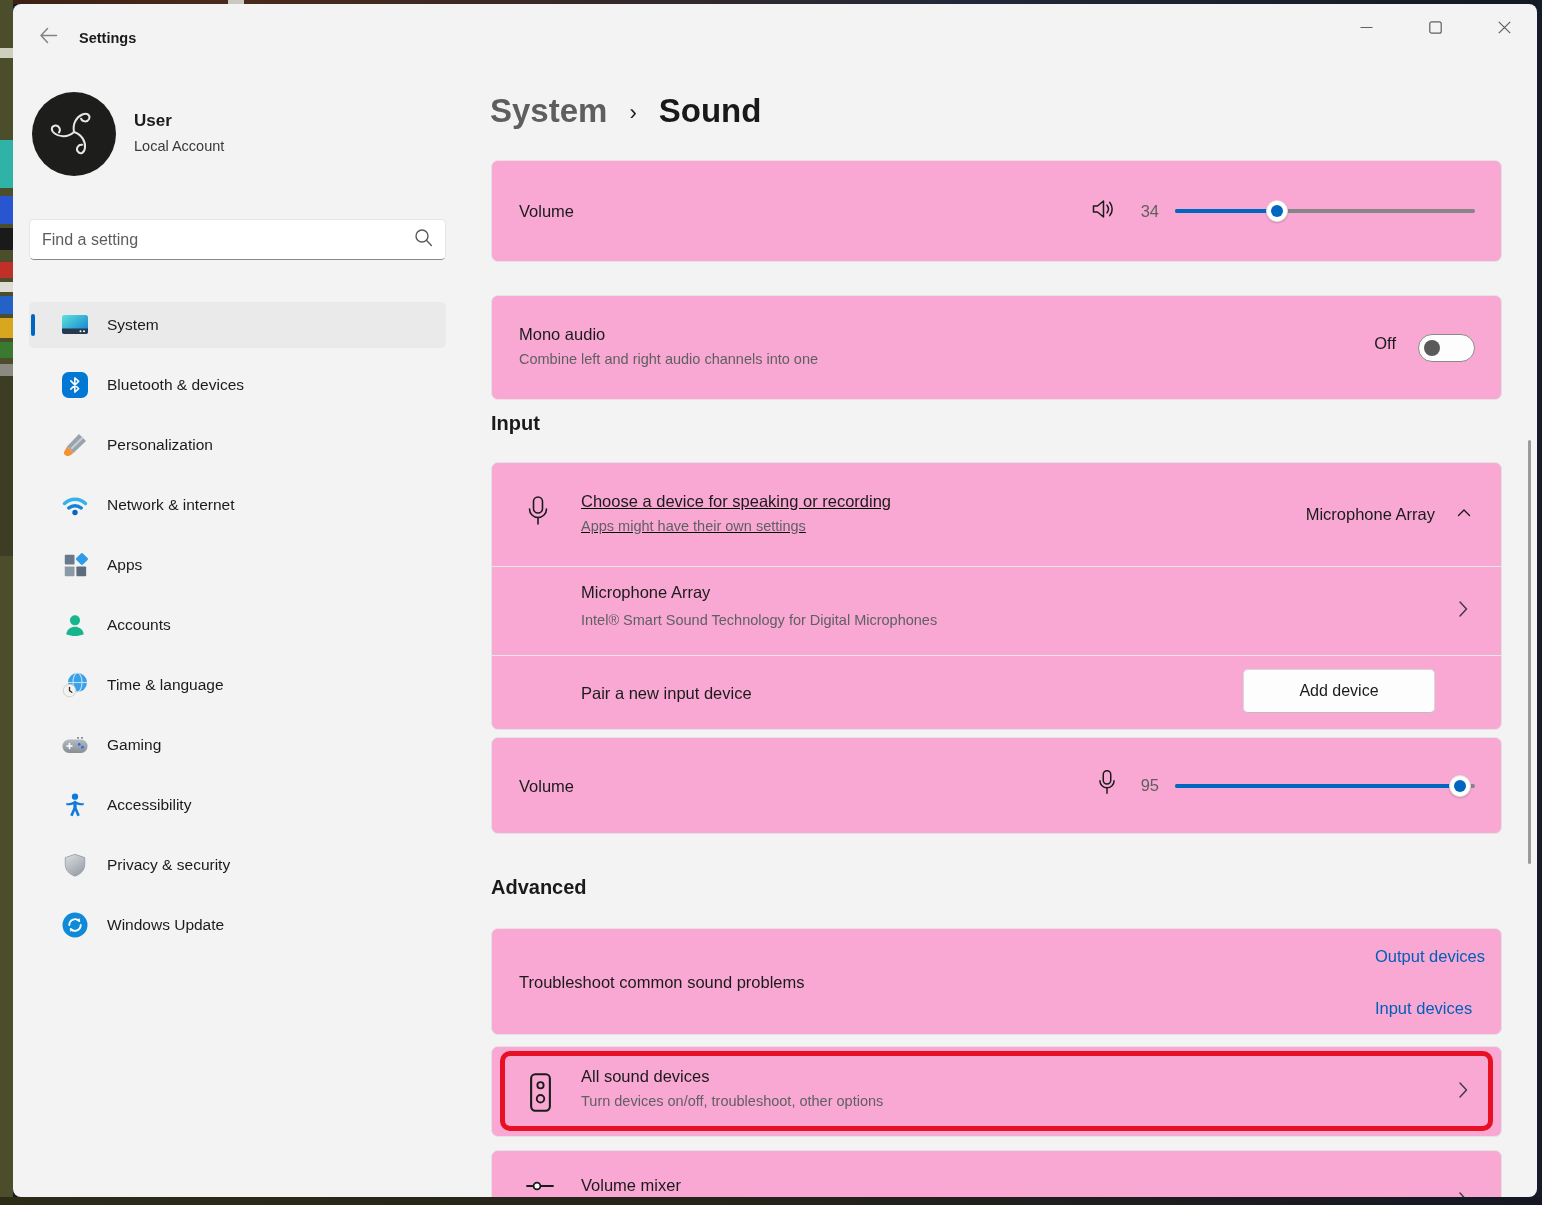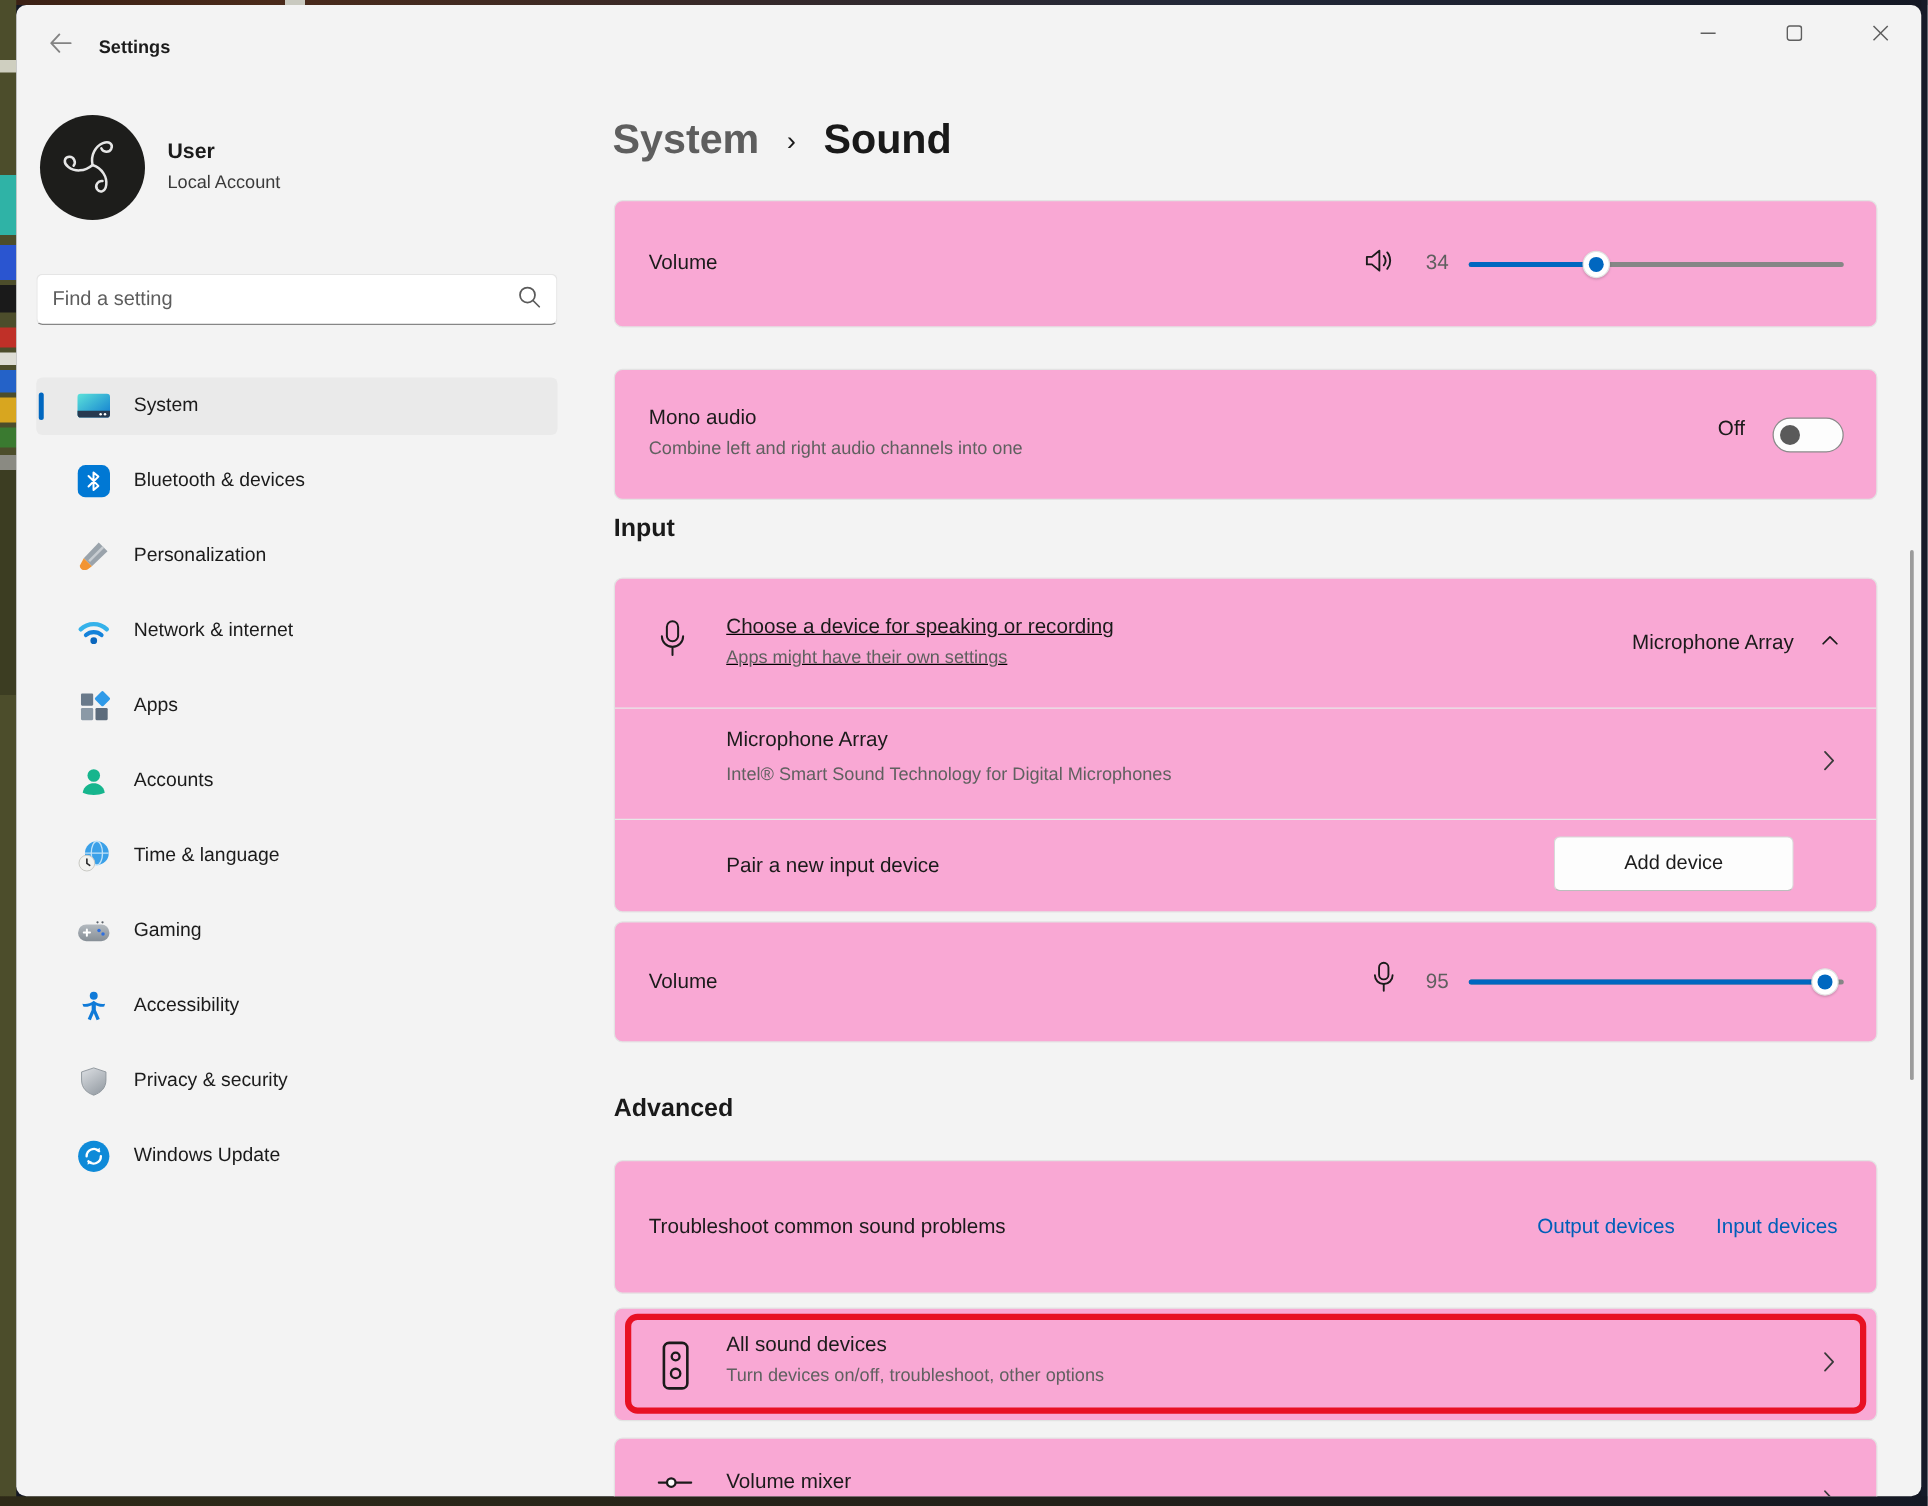--- a/index.html
+++ b/index.html
@@ -412,21 +412,21 @@
             <div class="slider-thumb"></div>
           </div>
         </div>
       </div>
     </div>
 
     <div class="section-head" style="top:872px;">Advanced</div>
 
     <div class="card" style="top:924px; height:107px;">
       <div class="row-title" style="position:absolute; left:27px; top:50%; transform:translateY(-50%);">Troubleshoot common sound problems</div>
-      <div style="position:absolute; right:31px; top:50%; transform:translateY(-50%); display:flex; gap:33px;">
+      <div style="position:absolute; right:16px; top:50%; transform:translateY(-50%); display:flex; gap:33px;flex-direction:column;">
         <span class="link">Output devices</span>
         <span class="link">Input devices</span>
       </div>
     </div>
 
     <div class="card" style="top:1042px; height:91px;">
       <span style="position:absolute; left:36px; top:24px;">
         <svg width="25" height="43" viewBox="0 0 24 40">
           <rect x="3" y="2.5" width="18" height="35" rx="4" fill="none" stroke="#1b1b1b" stroke-width="2"></rect>
           <circle cx="12" cy="13" r="3" fill="none" stroke="#1b1b1b" stroke-width="1.8"></circle>

